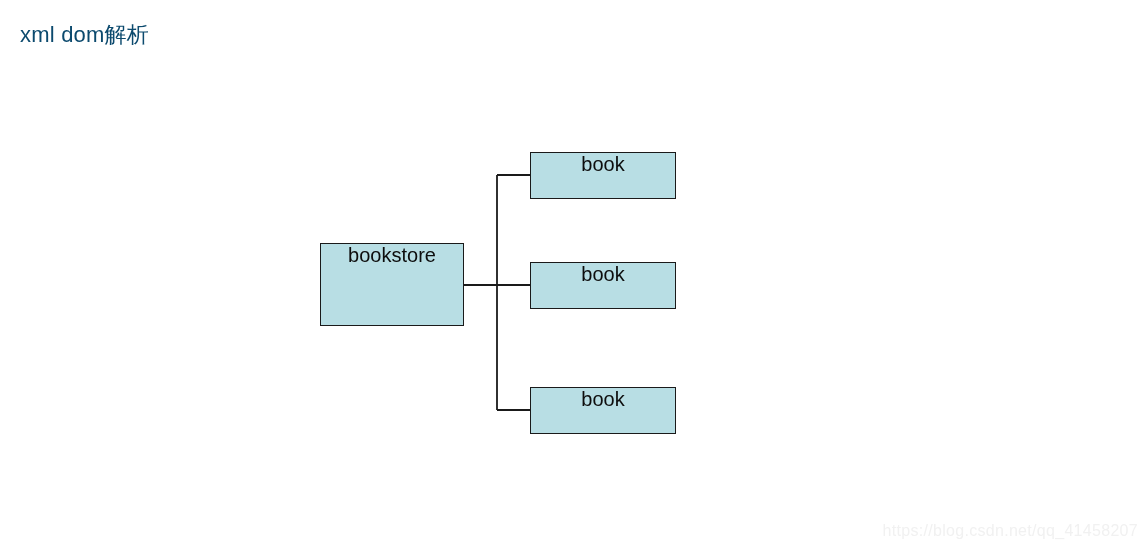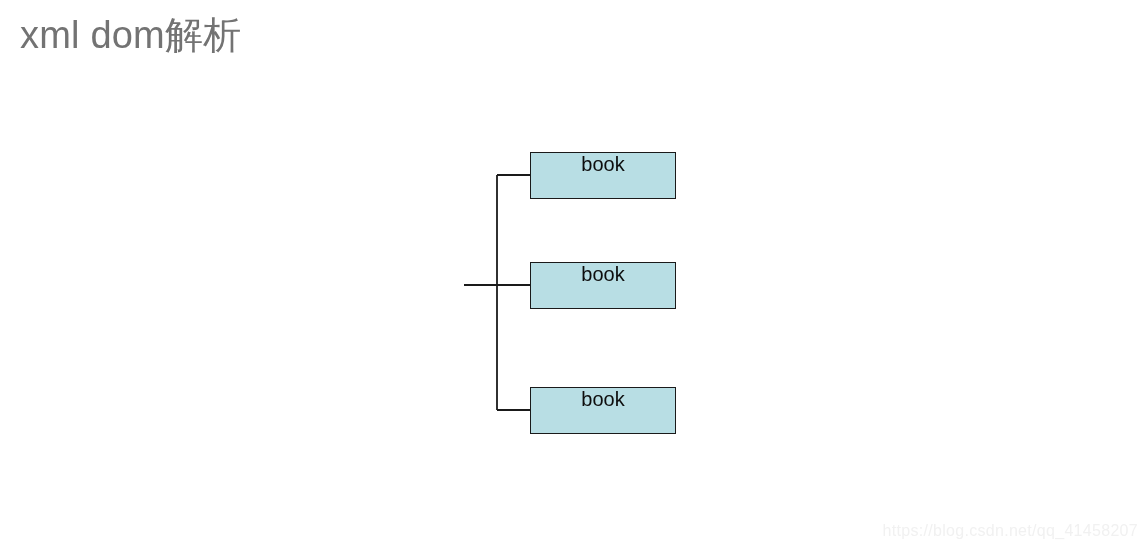--- a/index.html
+++ b/index.html
@@ -13,23 +13,23 @@
     position: relative;
     overflow: hidden;
     font-family: "Liberation Sans", sans-serif;
     -webkit-font-smoothing: antialiased;
   }
 
   #page-title {
     position: absolute;
     left: 20px;
     top: 13px;
-    font-size: 38px;
+    font-size: 22px;
     line-height: 44px;
-    color: #737373;
+    color: #0c4a6e;
     font-weight: 400;
     letter-spacing: 0.2px;
     white-space: nowrap;
   }
 
   #diagram {
     position: absolute;
     left: 0;
     top: 0;
     width: 1144px;
@@ -99,20 +99,23 @@
 
     <line x1="497" y1="175" x2="497" y2="410" stroke="#1a1a1a" stroke-width="1.8"></line>
 
     <line x1="497" y1="175" x2="530" y2="175" stroke="#1a1a1a" stroke-width="1.8"></line>
 
     <line x1="497" y1="285" x2="530" y2="285" stroke="#1a1a1a" stroke-width="1.8"></line>
 
     <line x1="497" y1="410" x2="530" y2="410" stroke="#1a1a1a" stroke-width="1.8"></line>
   </svg>
 
+  <div class="node node-root">
+    <span>bookstore</span>
+  </div>
 
   <div class="node node-child node-child-1">
     <span>book</span>
   </div>
 
   <div class="node node-child node-child-2">
     <span>book</span>
   </div>
 
   <div class="node node-child node-child-3">

